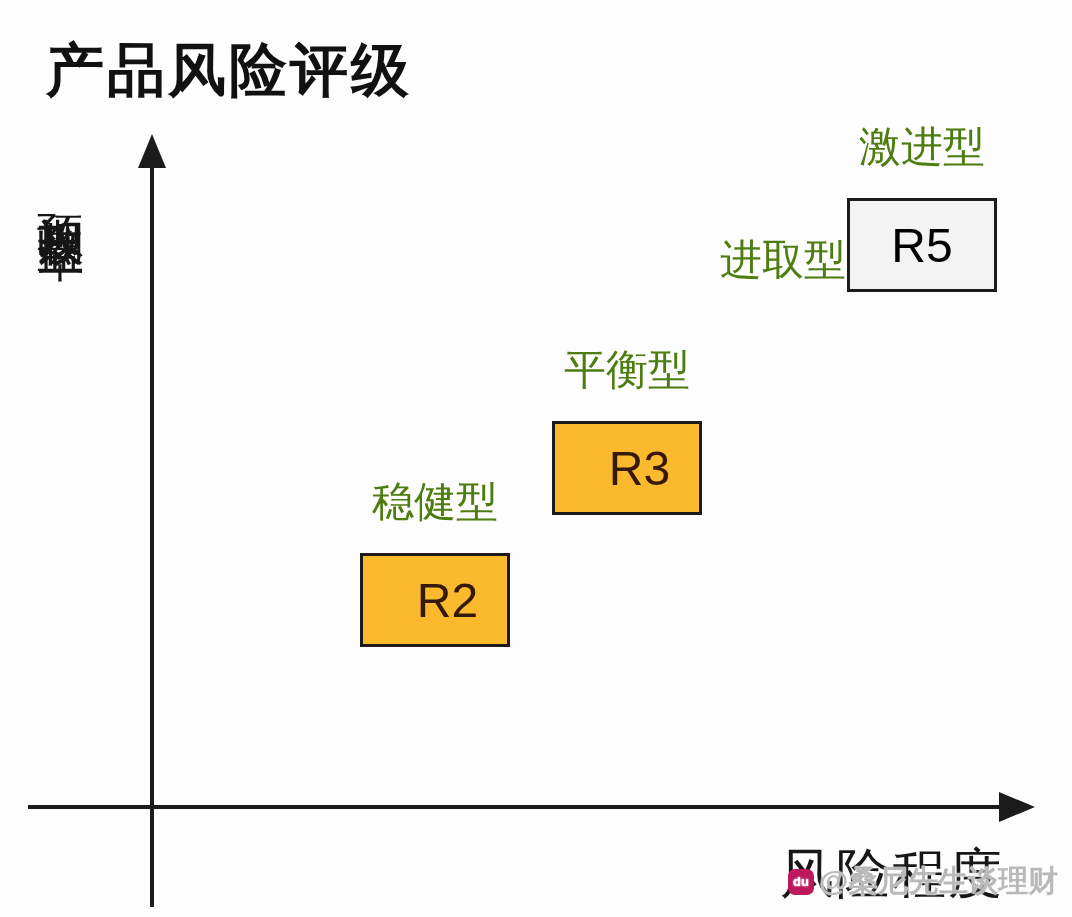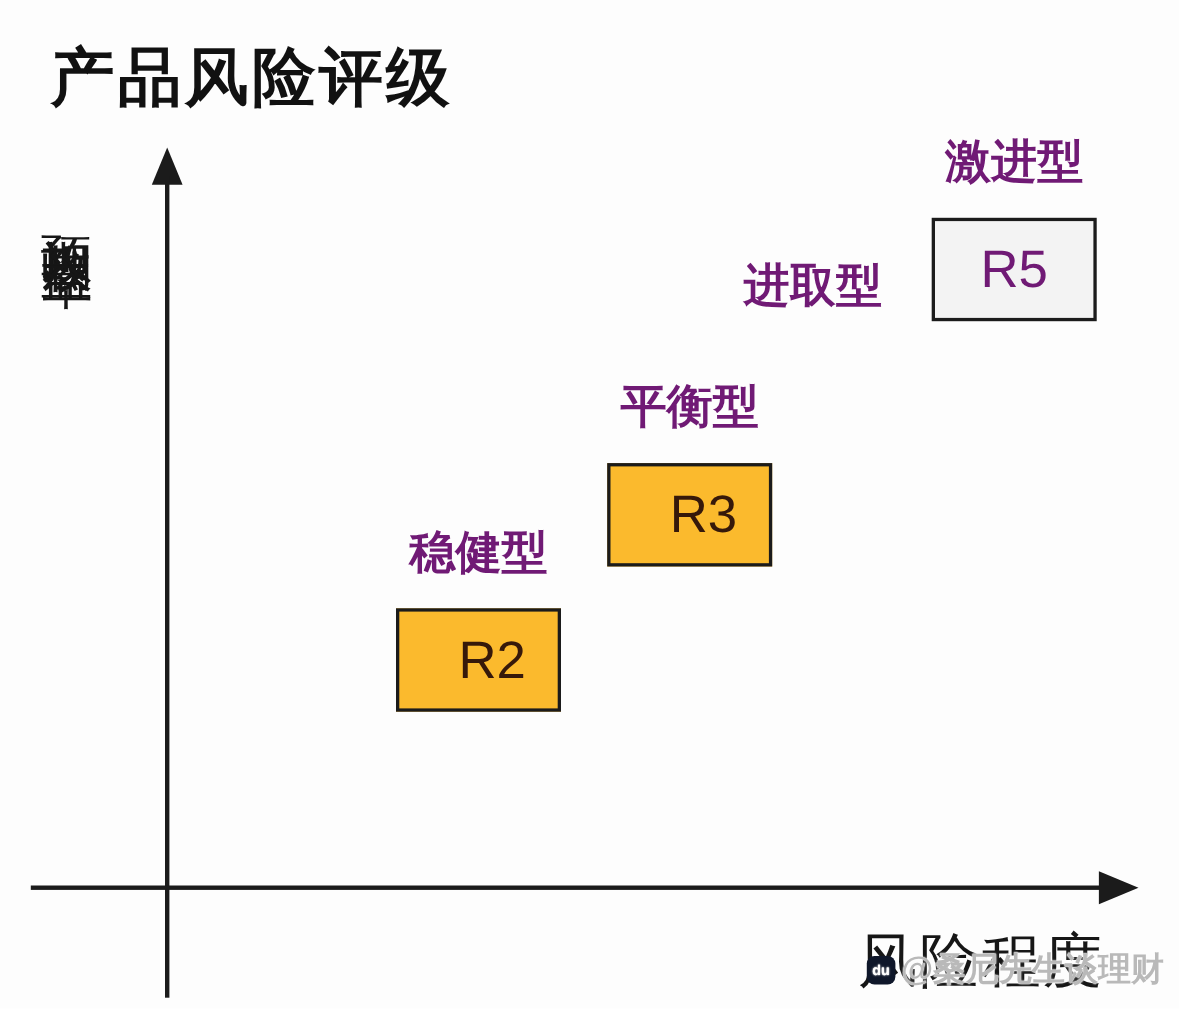--- a/index.html
+++ b/index.html
@@ -45,51 +45,51 @@
     width:0;height:0;
     border-top:15px solid transparent;
     border-bottom:15px solid transparent;
     border-left:36px solid var(--ink);
   }
   .level{
     position:absolute;width:150px;
     display:flex;flex-direction:column;align-items:center;
   }
   .lvl-label{
-    font-size:42px;color:#701a75;font-weight:700;
+    font-size:42px;color:#4d7c0f;font-weight:400;
     height:48px;line-height:48px;white-space:nowrap;
     margin-bottom:27px;
   }
   .lvl-box{
     width:150px;height:94px;
     background:var(--neutral-fill);
     border:3px solid var(--ink);
     display:flex;align-items:center;justify-content:center;
-    font-size:48px;color:#701a75;font-weight:500;
+    font-size:48px;color:#000000;font-weight:500;
   }
   .lvl-box.hl{
     background:var(--hl-fill);
     color:var(--hl-text);
     padding-left:25px;
   }
   .x-axis-label{
     position:absolute;left:780px;top:838px;
     font-size:54px;color:#161616;font-weight:500;
     letter-spacing:2px;z-index:1;
   }
   .watermark{
     position:absolute;left:788px;top:861px;
     display:flex;align-items:center;gap:5px;
     color:var(--wm);font-size:30px;font-weight:600;
     z-index:2;white-space:nowrap;
     text-shadow:0 0 2px #ffffff,0 0 1px #ffffff;
   }
   .wm-logo{
     width:26px;height:26px;border-radius:7px;
-    background:#0f172a;color:#ffffff;
+    background:#be185d;color:#ffffff;
     font-size:13px;font-weight:700;
     display:flex;align-items:center;justify-content:center;
     flex:0 0 auto;
   }
 </style>
 </head>
 <body>
 
 <div class="canvas">
 
@@ -106,21 +106,21 @@
       <div class="level" style="left: 198px; top: 569px;">
       </div>
       <div class="level" style="left: 360px; top: 457px; margin-top: 21px;">
         <div class="lvl-label">稳健型</div>
         <div class="lvl-box hl">R2</div>
       </div>
       <div class="level" style="left: 552px; top: 346px;">
         <div class="lvl-label">平衡型</div>
         <div class="lvl-box hl">R3</div>
       </div>
-      <div class="level" style="left: 664px; top: 236px;">
+      <div class="level" style="left: 708px; top: 236px;">
         <div class="lvl-label">进取型</div>
       </div>
       <div class="level" style="left: 847px; top: 123px;">
         <div class="lvl-label">激进型</div>
         <div class="lvl-box">R5</div>
       </div>
     </div>
 
   <div class="x-axis-label">风险程度</div>
 

